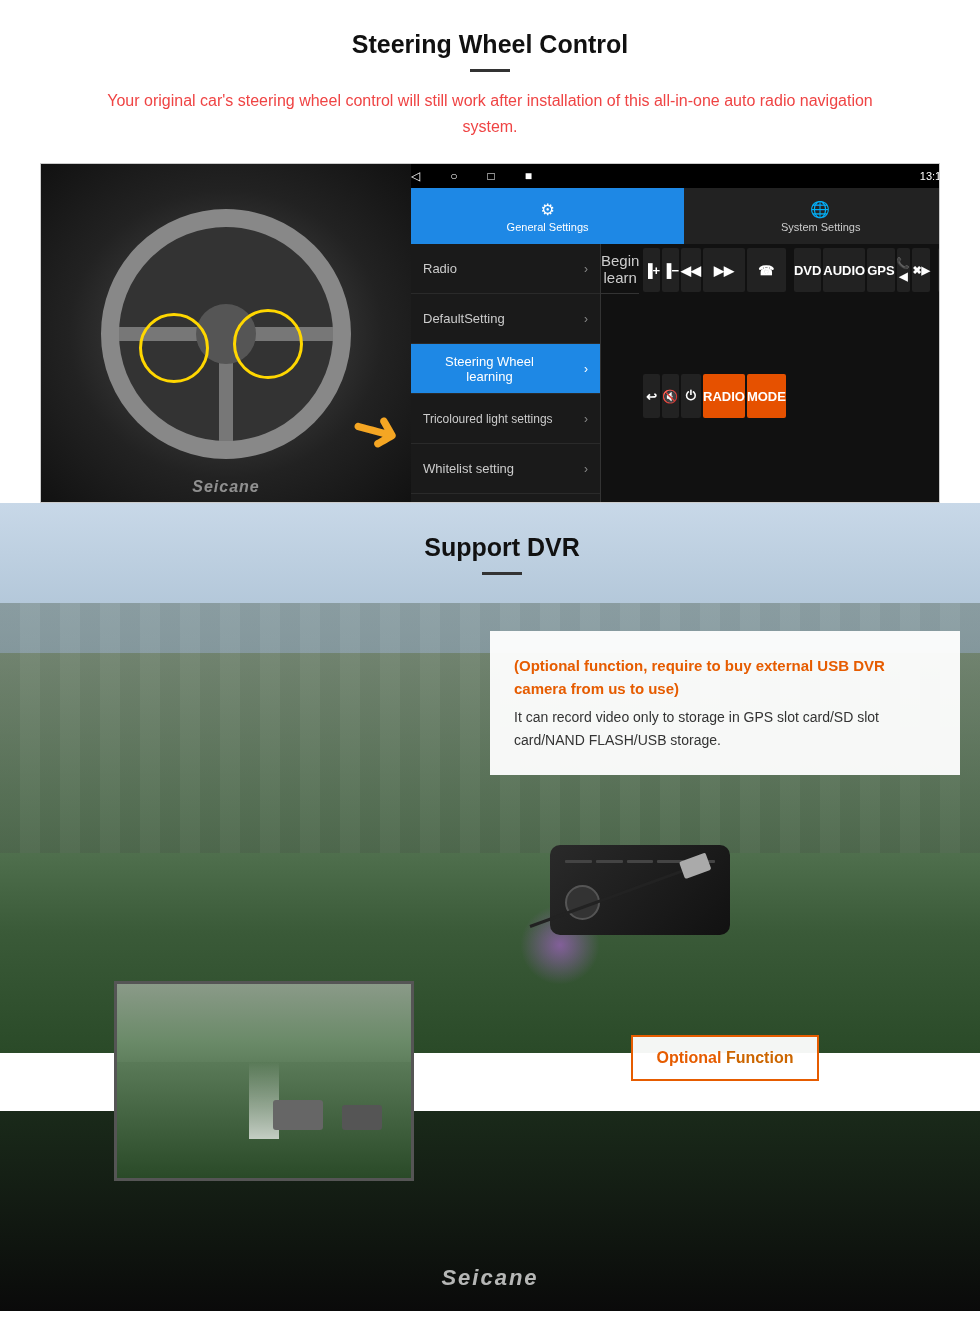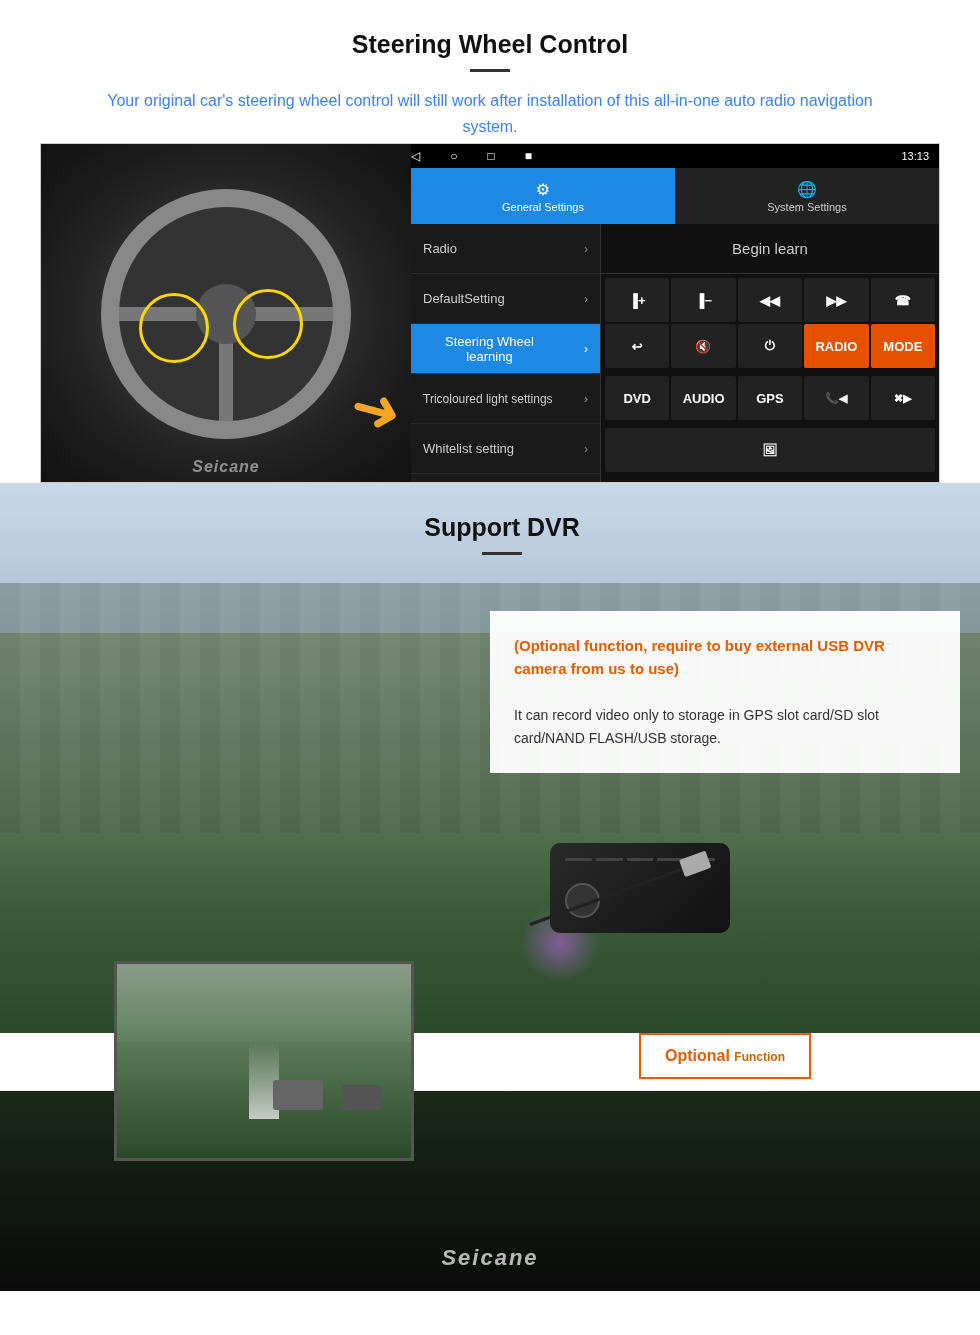--- a/index.html
+++ b/index.html
@@ -23,23 +23,23 @@
       margin-bottom: 10px;
     }
     .section-divider {
       width: 40px;
       height: 3px;
       background: #333;
       margin: 0 auto 16px;
     }
     .section-desc {
       font-size: 16px;
-      color: #3b82f6;
+      color: #ef4444;
       max-width: 820px;
-      margin: 0 auto 4px;
+      margin: 0 auto 24px;
       line-height: 1.6;
     }
 
     
     .steering-container {
       display: flex;
       width: 100%;
       height: 340px;
       border: 1px solid #ccc;
       overflow: hidden;
@@ -211,21 +211,21 @@
       color: #888;
       font-size: 12px;
     }
     .menu-item.active .chevron {
       color: #fff;
     }
     .content-col {
       flex: 1;
       background: #111;
       display: flex;
-      flex-direction: column;
+      flex-direction: row;
     }
     .begin-learn-row {
       height: 50px;
       display: flex;
       align-items: center;
       justify-content: center;
       border-bottom: 1px solid #333;
       color: #ccc;
       font-size: 15px;
     }
@@ -319,42 +319,42 @@
     .dvr-info-box {
       background: rgba(255,255,255,0.95);
       padding: 24px;
       margin-bottom: 20px;
     }
     .dvr-optional-text {
       color: #e65c00;
       font-size: 15px;
       font-weight: bold;
       line-height: 1.5;
-      margin-bottom: 24px;
+      margin-bottom: 6px;
     }
     .dvr-desc-text {
       color: #333;
       font-size: 14px;
       line-height: 1.6;
     }
     .optional-function-box {
       background: rgba(255,255,255,0.95);
       border: 2px solid #e65c00;
       padding: 12px 24px;
       display: inline-block;
       margin-top: 10px;
     }
     .optional-label {
       color: #e65c00;
       font-size: 16px;
       font-weight: bold;
     }
     .function-label {
       color: #cc6600;
-      font-size: 12px;
+      font-size: 16px;
       font-weight: bold;
       text-align: center;
     }
 
     .seicane-footer {
       position: absolute;
       bottom: 20px;
       left: 50%;
       transform: translateX(-50%);
       font-size: 22px;

